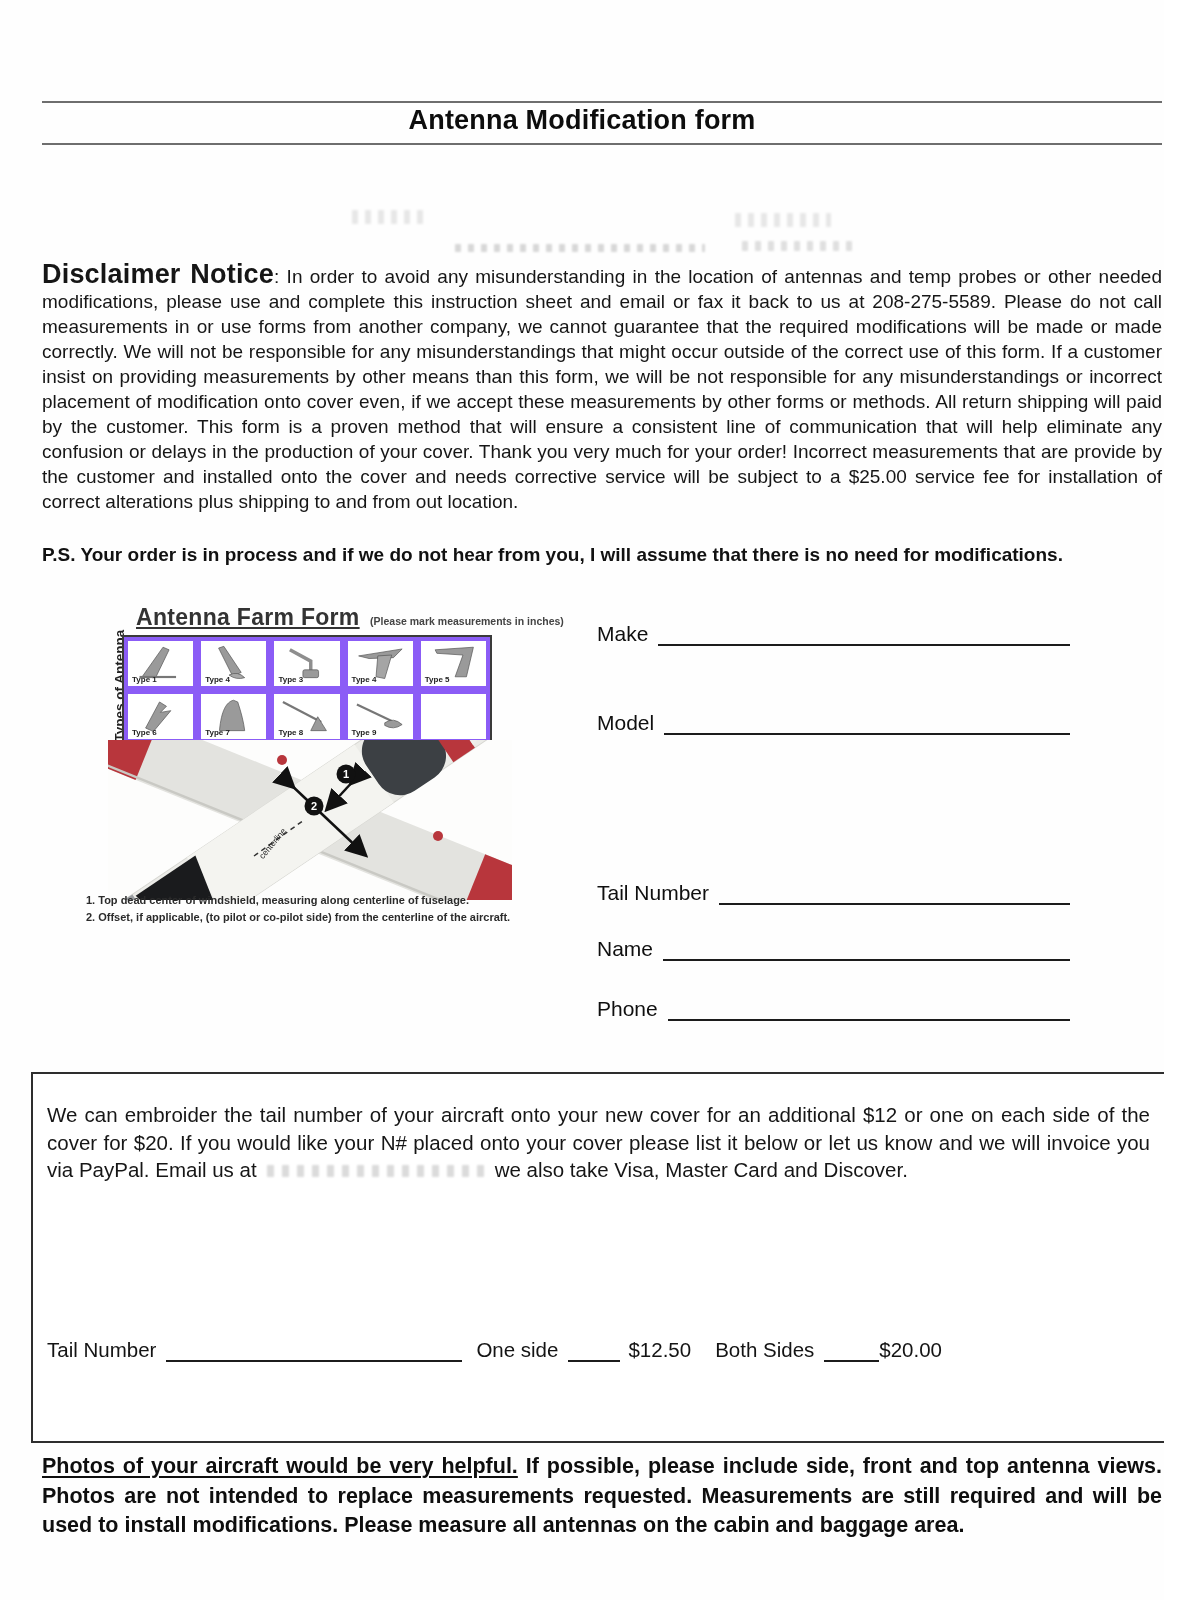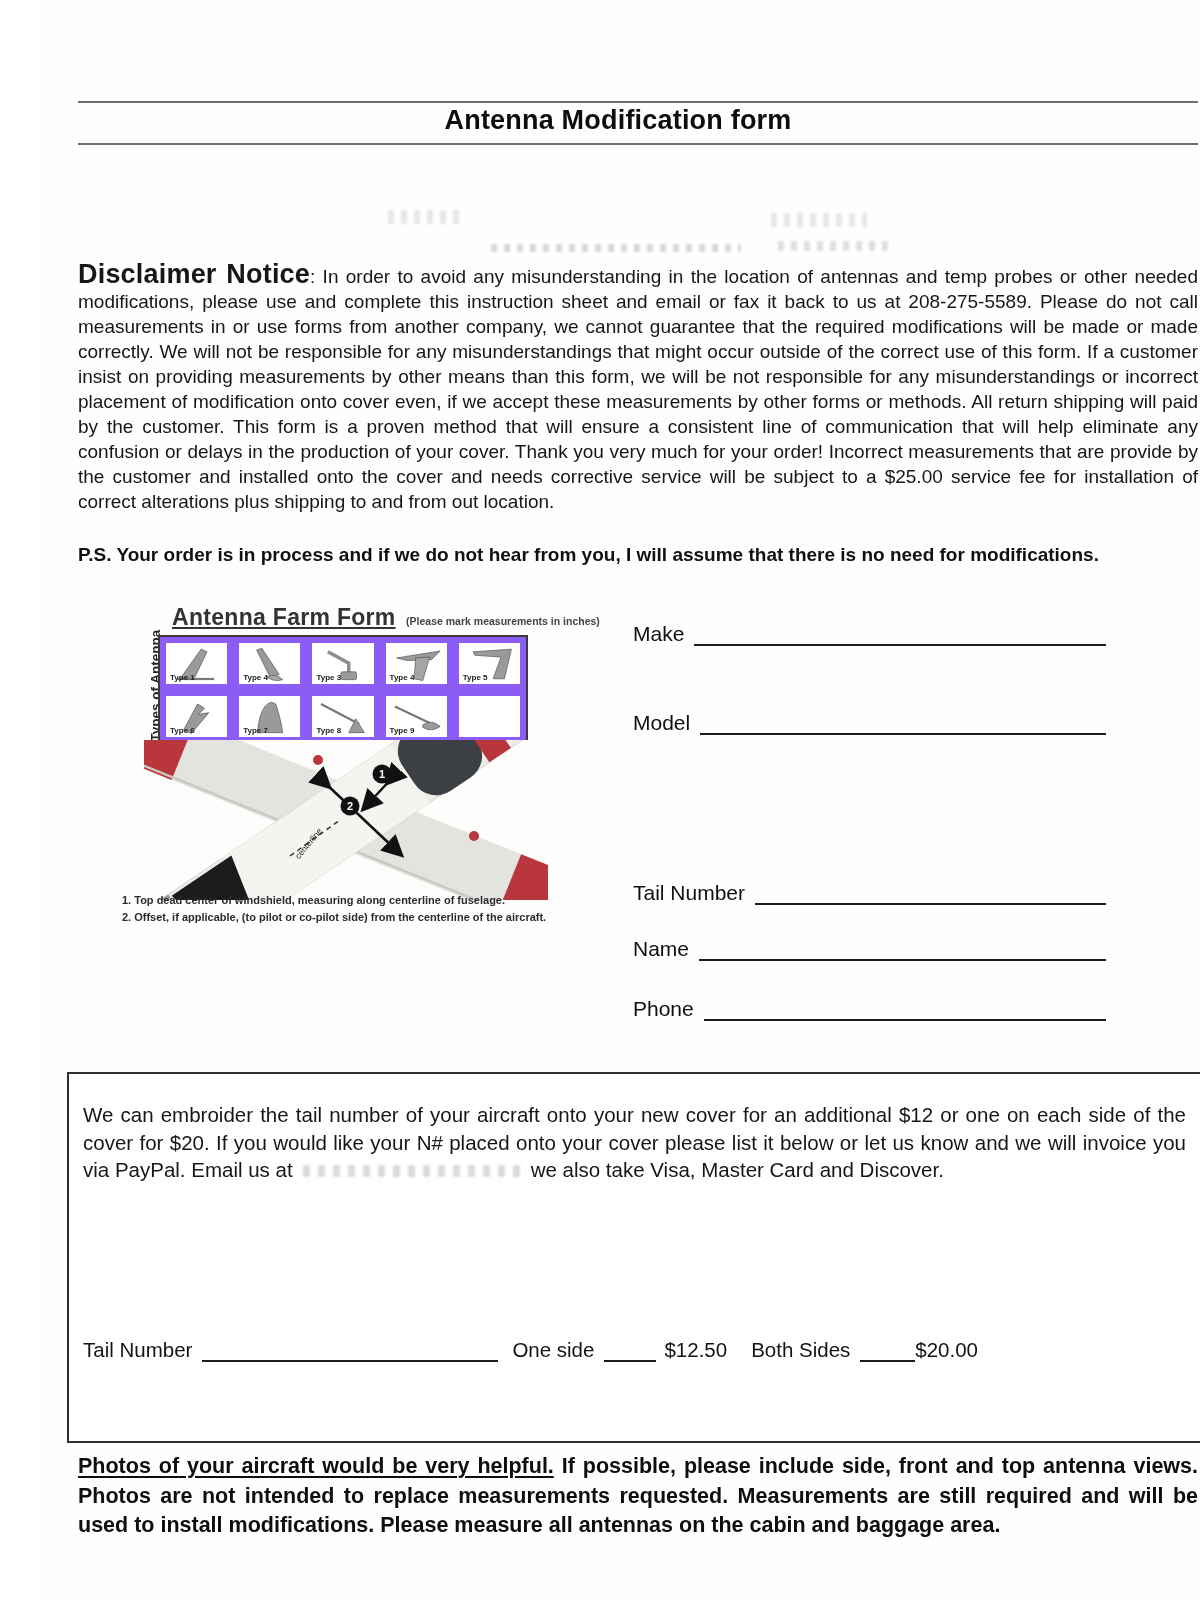--- a/index.html
+++ b/index.html
@@ -1,17 +1,17 @@
 <!DOCTYPE html>
 <html><head>
 <meta charset="utf-8">
 <style>
   html,body{margin:0;padding:0;background:#ffffff;}
   .page{position:relative;width:1164px;height:1600px;background:#fefefe;overflow:hidden;
-        font-family:"Liberation Sans","DejaVu Sans",sans-serif;color:#151515;margin-left:36px;}
+        font-family:"Liberation Sans","DejaVu Sans",sans-serif;color:#151515;}
 
   .rule{position:absolute;left:42px;width:1120px;height:2px;background:#6e6e6e;}
   .rule-top{top:101px;}
   .rule-bottom{top:143px;}
   .doc-title{position:absolute;left:0;right:0;top:105px;text-align:center;
              font-size:27px;font-weight:bold;letter-spacing:.2px;color:#0d0d0d;}
 
   
   .smudge{position:absolute;opacity:.38;filter:blur(.8px);
           background:repeating-linear-gradient(90deg,#9a9a9a 0 6px,transparent 6px 13px);}
@@ -30,21 +30,21 @@
   
   .farm{position:absolute;left:100px;top:598px;width:430px;height:330px;}
   .farm-title-row{position:absolute;left:36px;top:6px;white-space:nowrap;}
   .farm-title{font-size:23px;font-weight:600;color:#333;letter-spacing:.3px;text-decoration:underline;}
   .farm-sub{font-size:10.5px;font-weight:bold;color:#444;margin-left:6px;}
   .side-label{position:absolute;left:-56px;top:80px;width:150px;text-align:center;
               transform:rotate(-90deg);font-size:13.5px;font-weight:bold;color:#222;}
   .type-grid{position:absolute;left:22px;top:37px;width:366px;height:106px;
              display:grid;grid-template-columns:repeat(5,1fr);grid-template-rows:1fr 1fr;
              border:2px solid #3a3a3a;background:#fff;}
-  .type-cell{position:relative;border:6px solid #8b5cf6;}
+  .type-cell{position:relative;border:4px solid #8b5cf6;}
   .type-cell svg{position:absolute;left:2px;top:1px;width:66px;height:40px;}
   .type-label{position:absolute;left:4px;bottom:2px;font-size:8px;font-weight:600;color:#222;}
   .plane-wrap{position:absolute;left:8px;top:142px;width:404px;height:160px;overflow:hidden;background:#fdfdfc;}
   .farm-notes{position:absolute;left:-14px;top:294px;width:452px;
               font-size:11px;font-weight:bold;line-height:16.5px;color:#2b2b2b;}
 
   
   .field-row{position:absolute;left:597px;width:473px;display:flex;align-items:flex-end;
              font-size:21px;font-weight:normal;color:#0f0f0f;}
   .fill-line{flex:1;border-bottom:2.5px solid #1c1c1c;height:26px;margin-left:10px;min-width:40px;}

